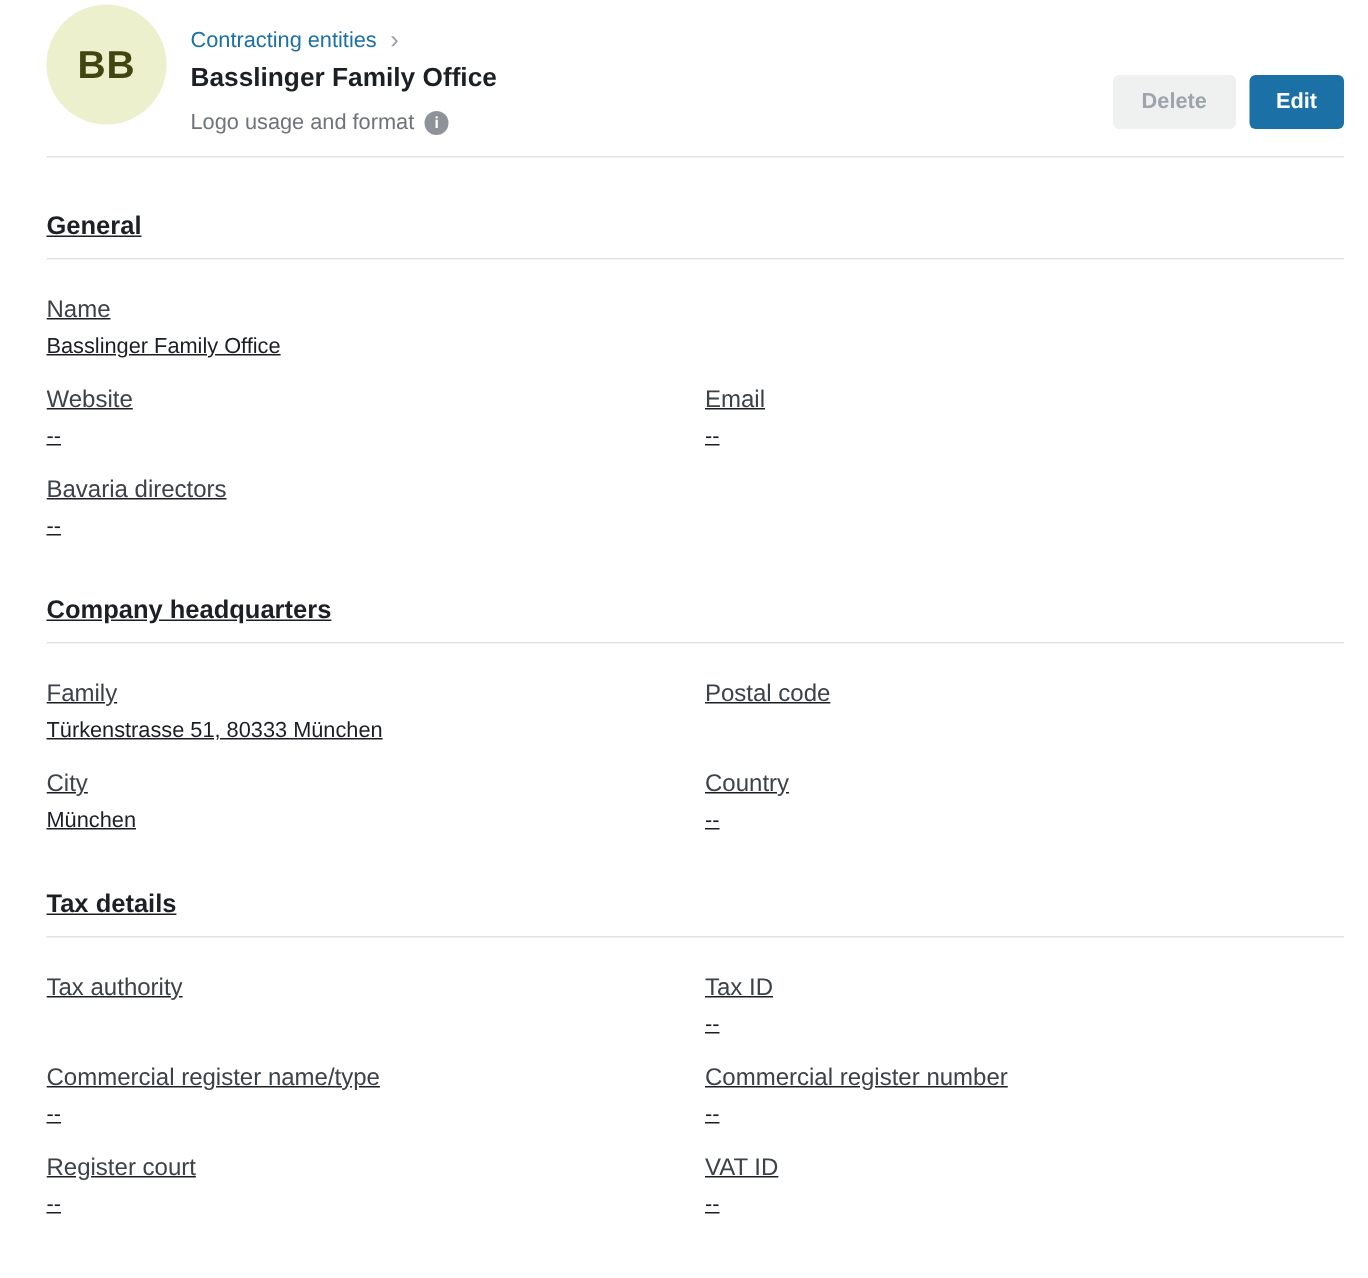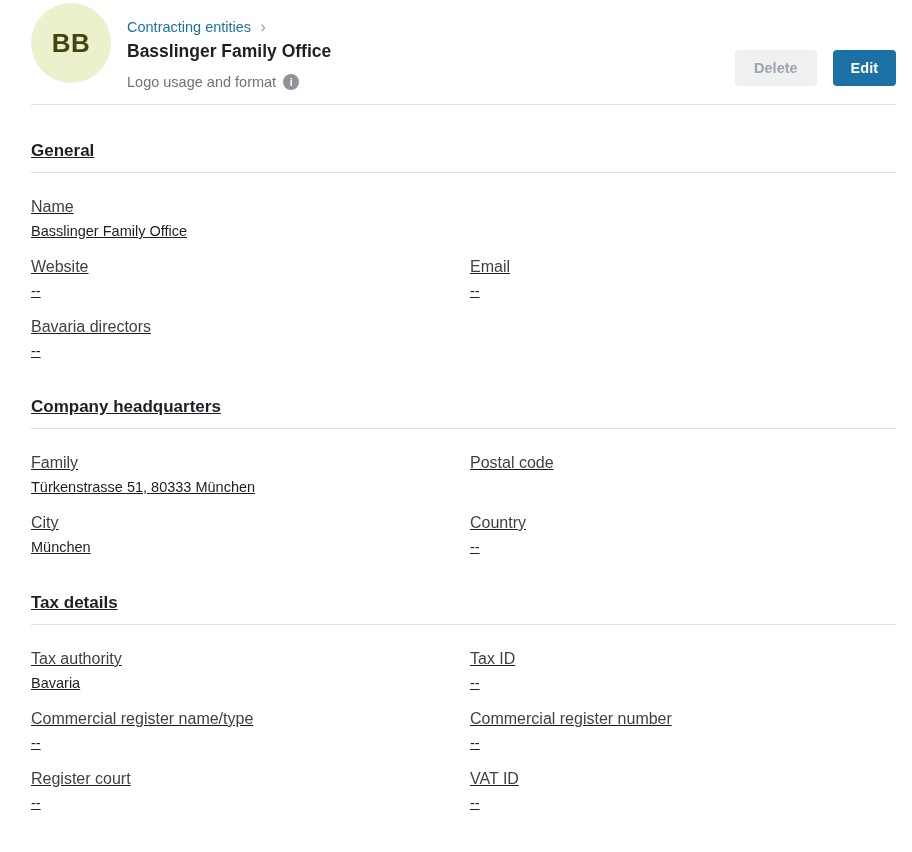--- a/index.html
+++ b/index.html
@@ -57,21 +57,21 @@
   .subtitle-row{display:flex;align-items:center;margin-top:9px;height:20px;}
   .page-subtitle{font-size:14.5px;color:var(--muted-text);}
   .info-icon{
     display:inline-flex;align-items:center;justify-content:center;
     width:16px;height:16px;border-radius:50%;
     background:var(--icon-gray);color:#ffffff;
     font-size:10.5px;font-weight:bold;font-style:normal;
     margin-left:7px;cursor:pointer;user-select:none;
   }
   .header-actions{
-    display:flex;gap:16px;align-self:flex-start;
+    display:flex;gap:9px;align-self:flex-start;
     margin-top:47px;flex:0 0 auto;
   }
   .btn{
     height:36px;border:none;border-radius:4px;
     font-family:"Liberation Sans", sans-serif;
     font-size:14.5px;font-weight:bold;
     display:inline-flex;align-items:center;justify-content:center;
   }
   .btn-delete{
     background:var(--delete-bg);color:var(--delete-text);
@@ -204,21 +204,20 @@
   </div>
 </div>
   </section>
 
   <section class="section">
     <h2 class="section-title">Tax details</h2>
     <div class="section-divider"></div>
     <div class="fields">
   <div class="field">
     <div class="field-label">Tax authority</div>
-    <div class="field-value">Bavaria</div>
   </div>
 
   <div class="field">
     <div class="field-label">Tax ID</div>
     <div class="field-value">--</div>
   </div>
 
   <div class="field">
     <div class="field-label">Commercial register name/type</div>
     <div class="field-value">--</div>

